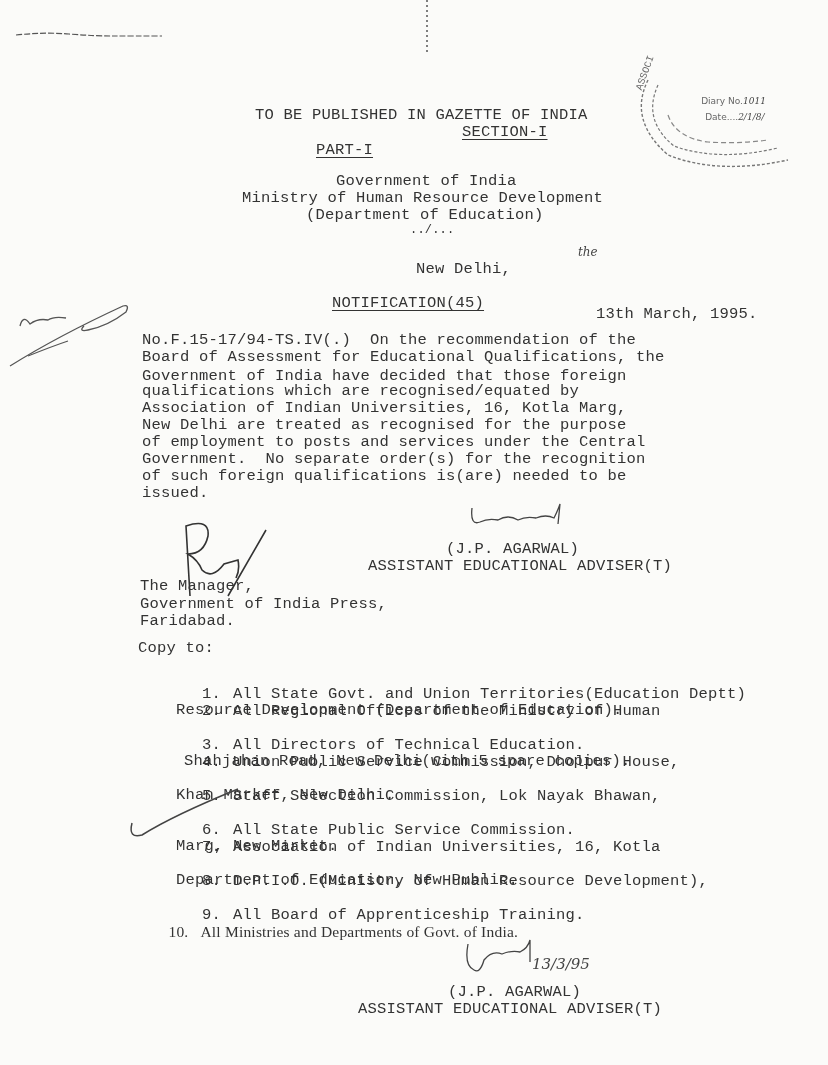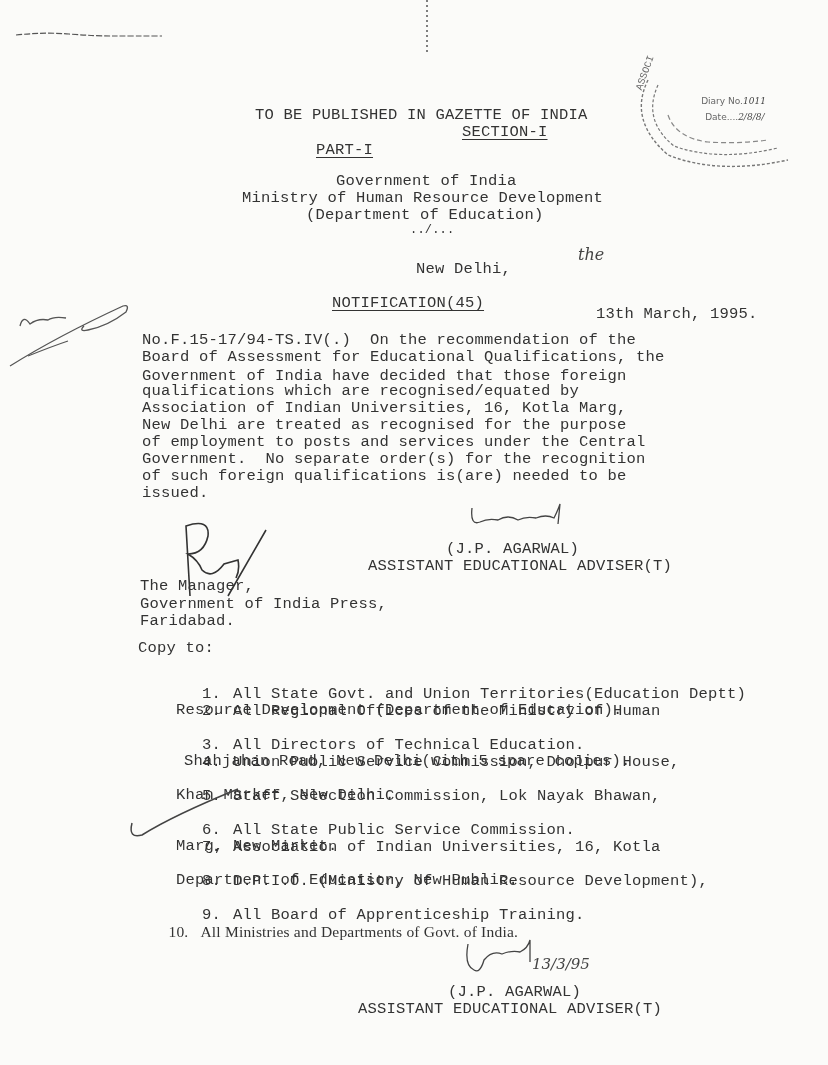--- a/index.html
+++ b/index.html
@@ -51,31 +51,31 @@
     <svg class="ann" style="left:0;top:0;width:200px;height:110px;">
       <path d="M20 20 Q0 60 40 95 Q90 115 160 100" stroke="#777" stroke-width="1.4" fill="none" stroke-dasharray="3 2"></path>
       <path d="M30 25 Q14 60 46 86 Q90 102 150 88" stroke="#777" stroke-width="1.2" fill="none" stroke-dasharray="3 2"></path>
       <path d="M40 55 Q48 78 80 82 Q110 84 140 80" stroke="#888" stroke-width="1.2" fill="none" stroke-dasharray="5 3"></path>
     </svg>
     <div class="abs" style="left:6px;top:28px;font-size:10px;color:#666;transform:rotate(-70deg);transform-origin:left top;">ASSOCI</div>
     <div class="abs" style="left:56px;top:26px;font-size:9px;color:#666;font-family:'DejaVu Sans',sans-serif;">
       <span>Diary No.</span><span class="hand">1011</span>
     </div>
     <div class="abs" style="left:60px;top:42px;font-size:9px;color:#666;font-family:'DejaVu Sans',sans-serif;">
-      <span>Date</span><span>....</span><span class="hand">2/8/8/</span>
+      <span>Date</span><span>....</span><span class="hand">2/1/8/</span>
     </div>
   </div>
 
   <div class="abs txt" style="left:336px;top:172px;">Government of India</div>
   <div class="abs txt" style="left:306px;top:206px;">(Department of Education)</div>
   <div class="abs txt" style="left:242px;top:189px;">Ministry of Human Resource Development</div>
   <div class="abs txt" style="left:410px;top:223px;font-size:12px;">../...</div>
 
   <div class="abs txt" style="left:416px;top:260px;">New Delhi,</div>
-  <div class="abs hand" style="left:578px;top:245px;font-size:16px;">the</div>
+  <div class="abs hand" style="left:578px;top:245px;font-size:12px;">the</div>
   <div class="abs txt" style="left:596px;top:262px;margin-top:43px;">13th March, 1995.</div>
 
   <div class="abs txt u" style="left:332px;top:294px;">NOTIFICATION(45)</div>
 
   <svg class="ann" style="left:8px;top:296px;width:130px;height:80px;">
     <path d="M12 30 Q15 18 22 28 Q30 22 40 24 Q46 20 58 22" stroke="#555" stroke-width="1.3" fill="none"></path>
     <path d="M2 70 Q50 40 115 10 Q122 8 118 16 Q100 30 80 34 Q70 36 76 30" stroke="#555" stroke-width="1.3" fill="none"></path>
     <path d="M20 60 Q45 50 60 45" stroke="#555" stroke-width="1.2" fill="none"></path>
   </svg>
 

